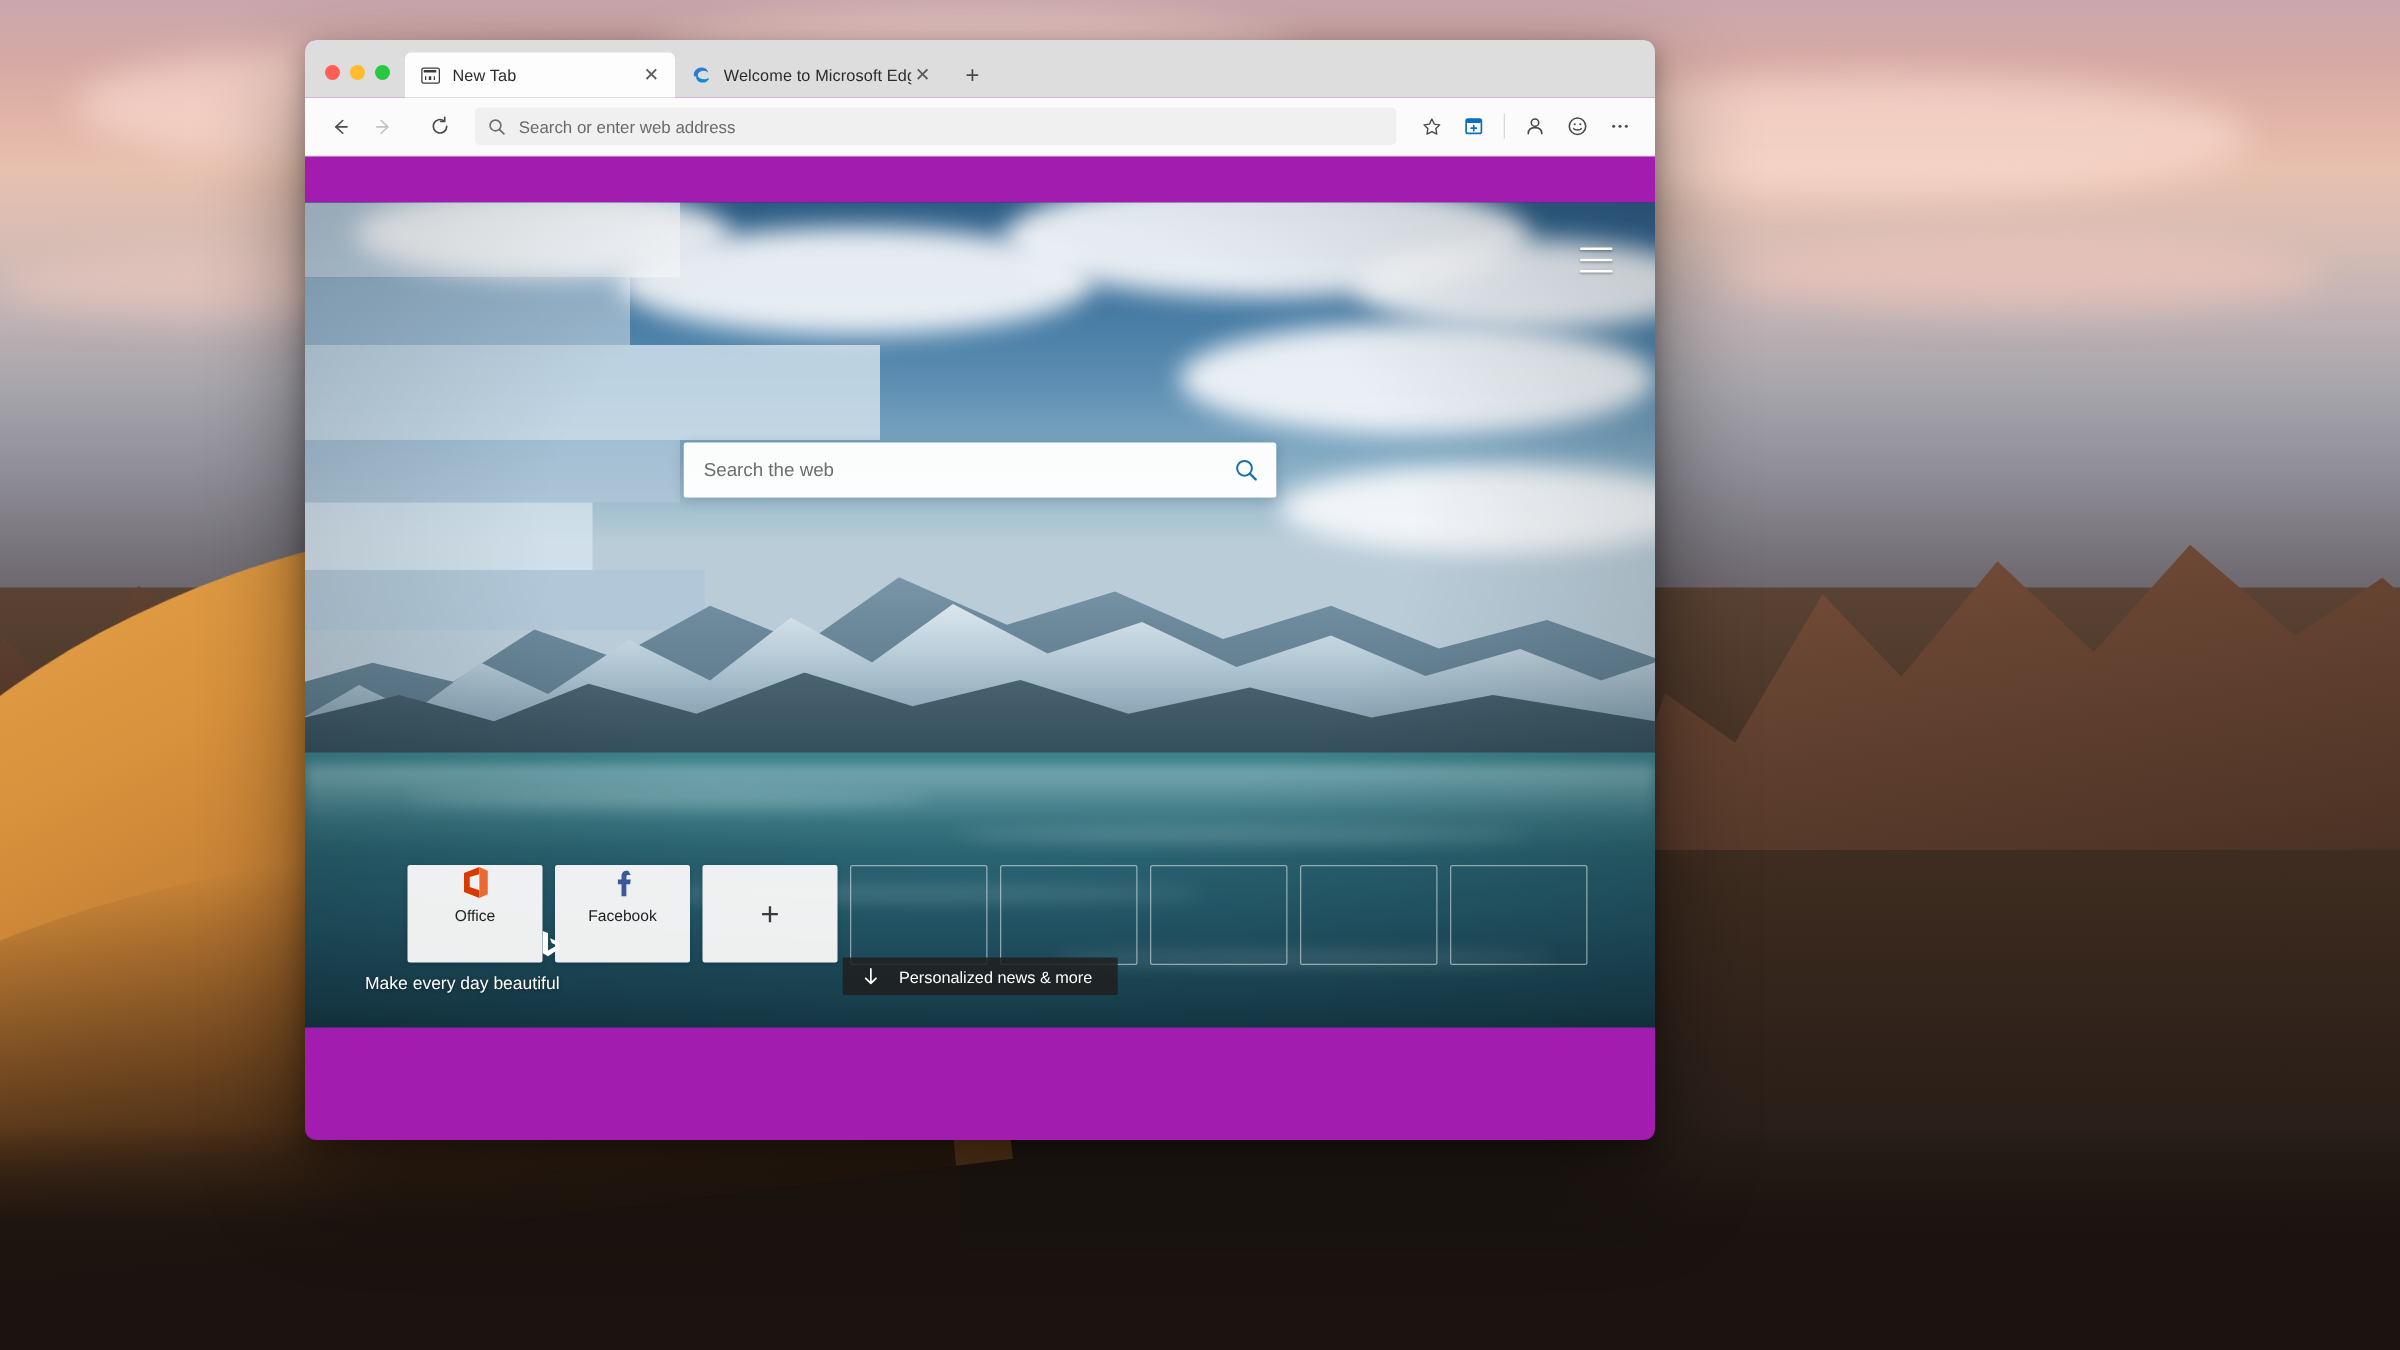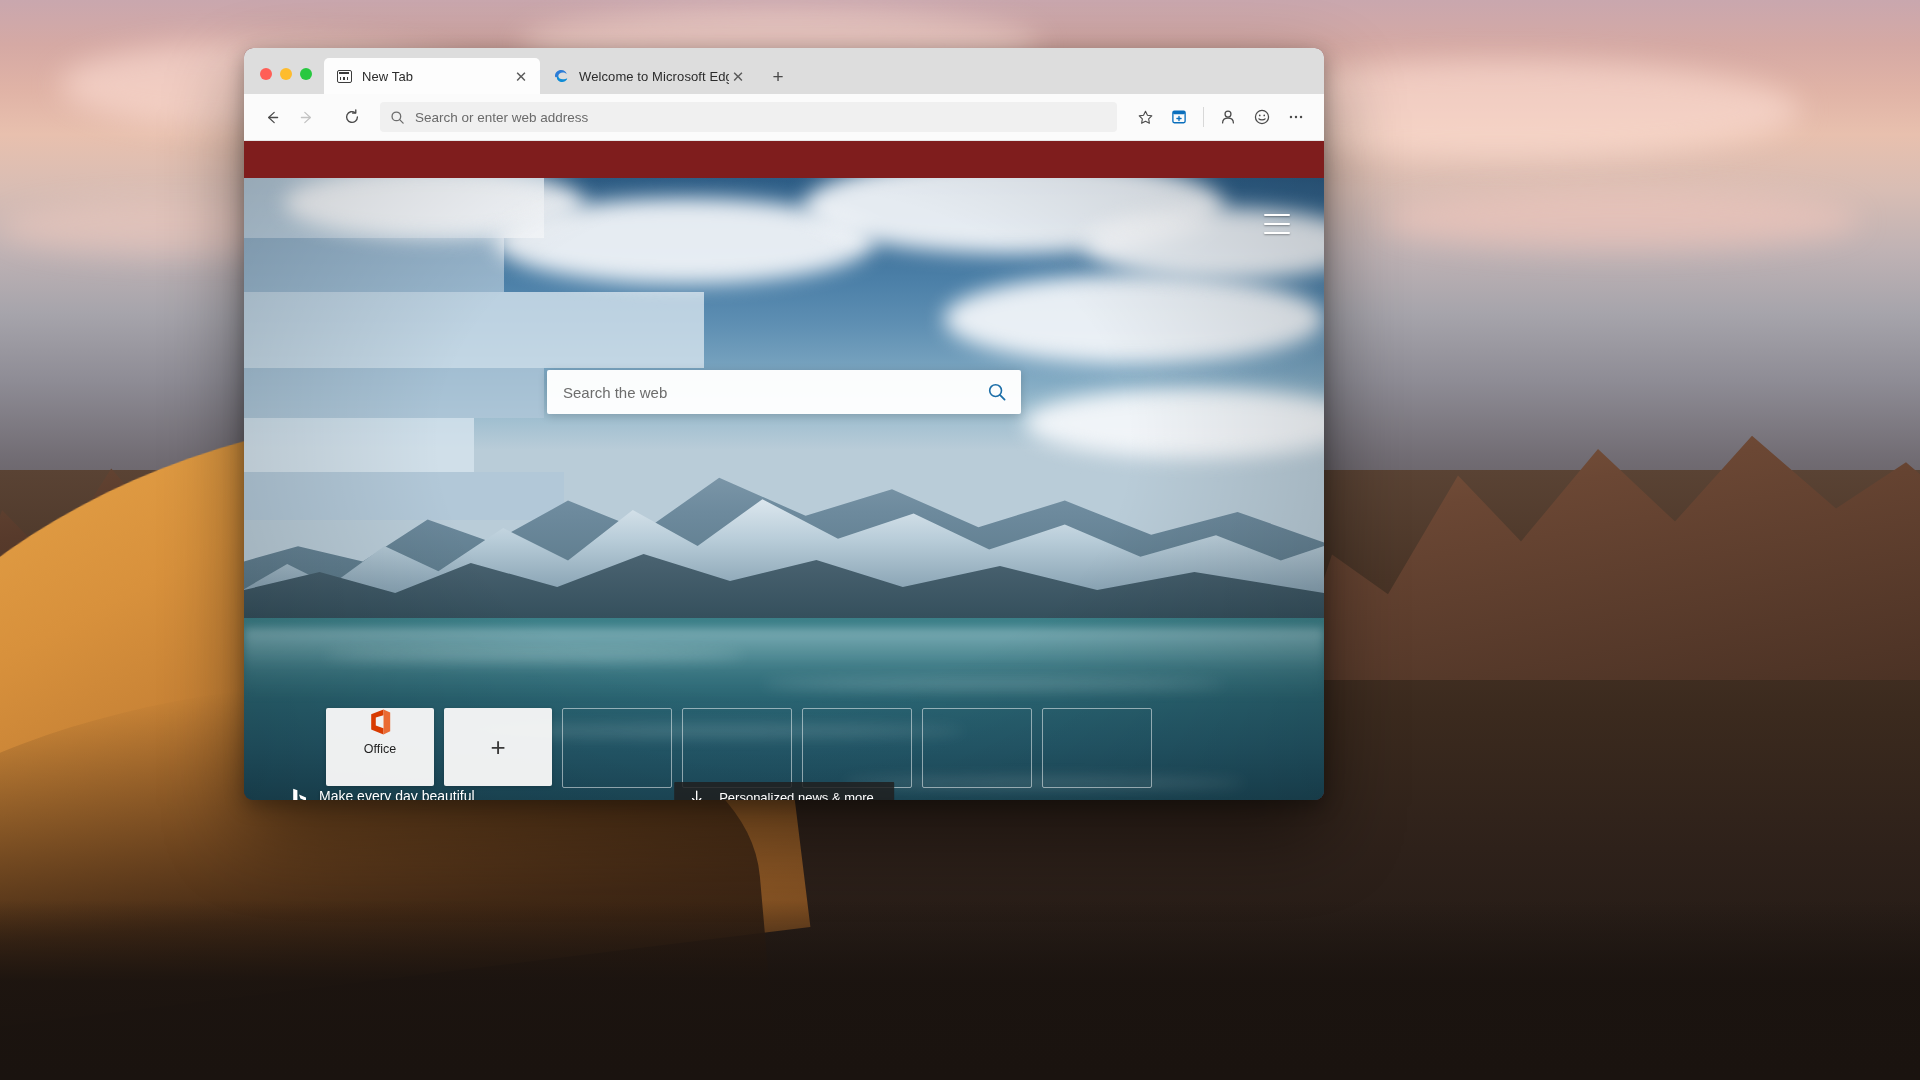--- a/index.html
+++ b/index.html
@@ -79,26 +79,26 @@
     filter: blur(14px);
   }
   .foreground-dark {
     position: absolute; left: 0; top: 900px; width: 1920px; height: 180px;
     background: linear-gradient(180deg, rgba(30,22,17,0) 0%, rgba(26,19,15,0.9) 45%, #1a130f 100%);
   }
 
   
   #window {
     position: absolute;
-    left: 244px; top: 48px;
-    width: 1080px; height: 752px;
+    left: 244px; top: 32px;
+    width: 1080px; height: 880px;
     border-radius: 9px;
     overflow: hidden;
     box-shadow: 0 34px 80px rgba(0,0,0,0.48), 0 6px 20px rgba(0,0,0,0.32);
-    background: #7f1d1d;
+    background: #a21caf;
   }
 
   
   .tabstrip {
     position: relative;
     height: 46px;
     background: #dddddd;
     display: flex;
     align-items: flex-end;
     padding-left: 6px;
@@ -358,21 +358,21 @@
   .tile.empty {
     background: transparent;
     border: 1px solid rgba(255,255,255,0.5);
     box-shadow: none;
   }
 
   
   .bing-line {
     position: absolute;
     left: 48px; bottom: 28px;
-    display: flex; align-items: flex-start; gap: 12px;
+    display: flex; align-items: flex-end; gap: 12px; flex-direction: column;
   }
   .bing-text {
     color: #ffffff;
     font-size: 14px;
     text-shadow: 0 1px 3px rgba(0,0,0,0.45);
   }
   .news-btn {
     position: absolute;
     left: 50%; transform: translateX(-50%);
     bottom: 26px;
@@ -570,20 +570,28 @@
           <span class="tile-ico">
             <svg width="26" height="28" viewBox="0 0 26 28" aria-hidden="true">
               <path d="M16.5 1.6 L4.2 6.3 L4.2 21.5 L16.5 26.4 L16.5 20.2 L8.8 17.6 L8.8 9.6 L16.5 7.3 Z" fill="#d83b01"></path>
               <path d="M16.5 1.6 L23.2 4.6 L23.2 23.3 L16.5 26.4 Z" fill="#ea6a33"></path>
               <path d="M16.5 7.3 L16.5 20.2 L8.8 17.6 L8.8 9.6 Z" fill="#ffffff" opacity="0.1"></path>
             </svg>
           </span>
           <span class="tile-label">Office</span>
         </div>
 
+        <div class="tile">
+          <span class="tile-ico">
+            <svg width="26" height="28" viewBox="0 0 26 28" aria-hidden="true">
+              <path d="M17.6 4.6 C14.2 4.2 12.2 5.6 12.2 9.1 L12.2 11.6 L9.3 11.6 L9.3 15.3 L12.2 15.3 L12.2 25 L16.1 25 L16.1 15.3 L19.1 15.3 L19.6 11.6 L16.1 11.6 L16.1 9.6 C16.1 8.4 16.5 7.9 17.8 7.9 L19.6 7.9 Z" fill="#3b5998"></path>
+            </svg>
+          </span>
+          <span class="tile-label">Facebook</span>
+        </div>
 
         <div class="tile add">
           <span class="plus">+</span>
         </div>
 
         <div class="tile empty"></div>
         <div class="tile empty"></div>
         <div class="tile empty"></div>
         <div class="tile empty"></div>
         <div class="tile empty"></div>

